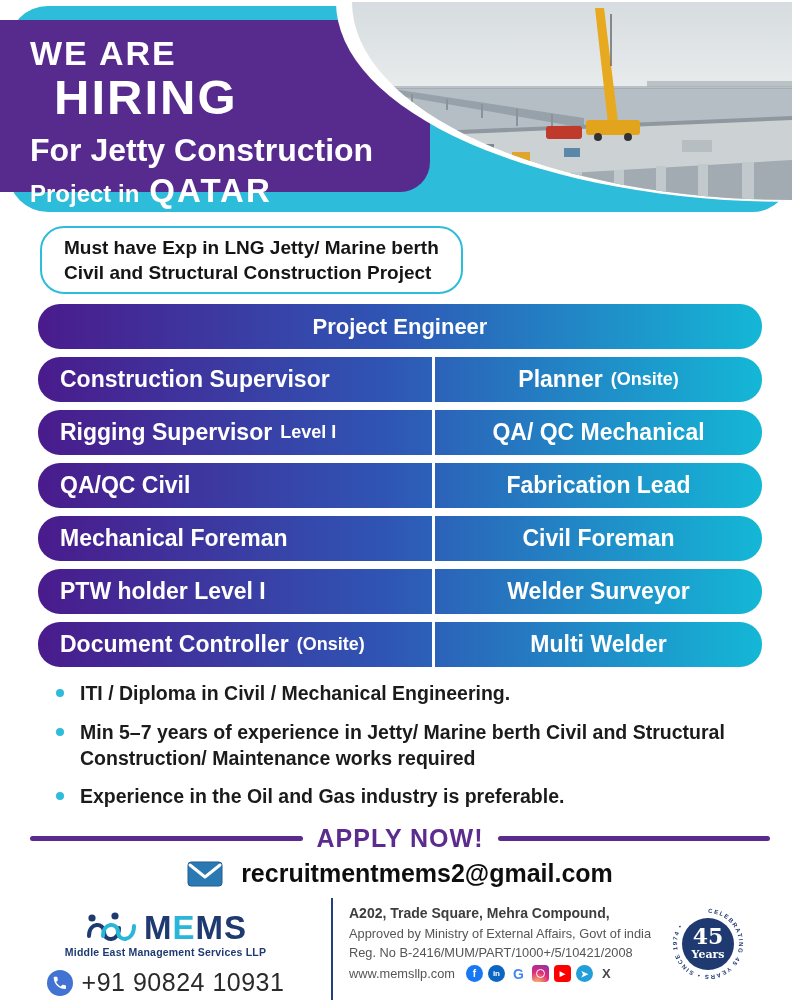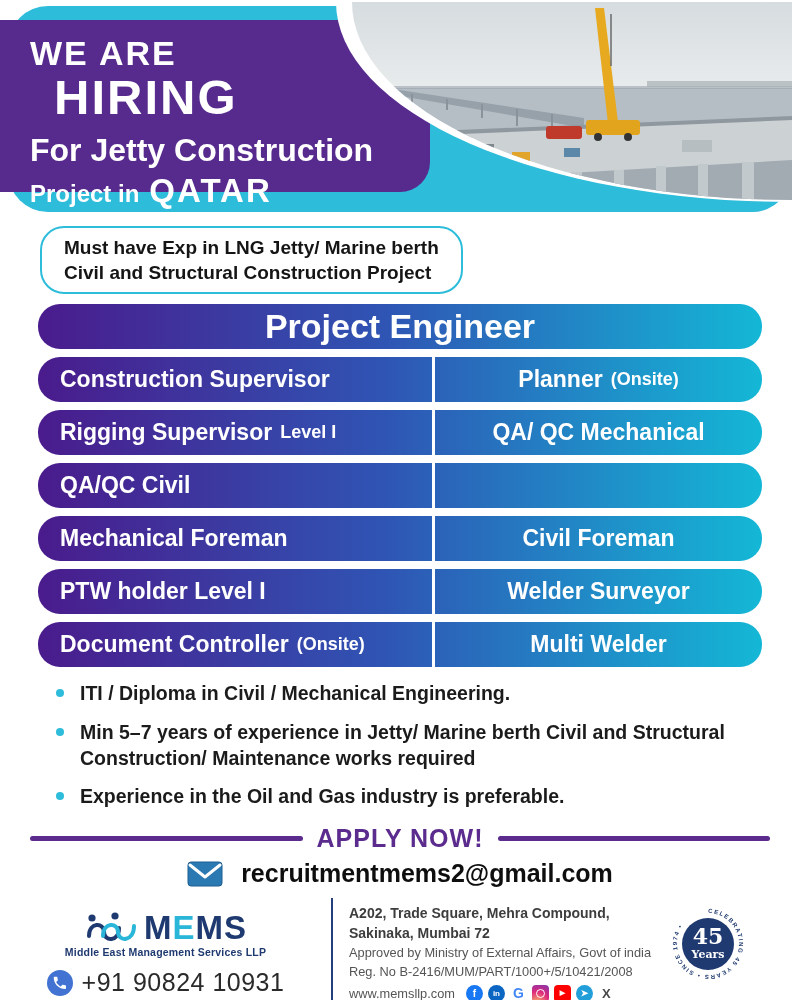--- a/index.html
+++ b/index.html
@@ -25,21 +25,21 @@
   
   .note { margin:12px 0 0 40px; display:inline-block; border:2px solid #2dbcd9;
           border-radius:24px; padding:7px 22px; background:#fff; }
   .note div { font-size:19px; font-weight:700; color:#151515; line-height:1.32; }
 
   
   .roles { margin:10px 38px 0 38px; }
   .bar, .role-row { background:linear-gradient(90deg,#4a1b8c 0%, #2f55b4 48%, #14b7d6 100%);
           border-radius:22px; height:45px; }
   .bar { display:flex; align-items:center; justify-content:center; }
-  .bar span { color:#fff; font-size:34px; font-weight:800; }
+  .bar span { color:#fff; font-size:22px; font-weight:800; }
   .role-row { display:flex; margin-top:8px; }
   .cell { display:flex; align-items:center; color:#fff; font-weight:800; }
   .cell .main { font-size:23px; }
   .cell .note-sm { font-size:18px; margin-left:8px; font-weight:700; }
   .cell .note-sm:empty { display:none; }
   .cell.left { flex:0 0 397px; padding-left:22px; border-right:3px solid #fff; }
   .cell.right { flex:1; justify-content:center; }
 
   
   .quals { margin:14px 40px 0 56px; list-style:none; }
@@ -183,20 +183,24 @@
         <span class="main">QA/ QC Mechanical</span>
 
       </div>
     </div>
 
     <div class="role-row">
       <div class="cell left">
         <span class="main">QA/QC Civil</span>
 
       </div>
+      <div class="cell right">
+        <span class="main">Fabrication Lead</span>
+
+      </div>
     </div>
 
     <div class="role-row">
       <div class="cell left">
         <span class="main">Mechanical Foreman</span>
 
       </div>
       <div class="cell right">
         <span class="main">Civil Foreman</span>
 
@@ -277,21 +281,20 @@
         <svg width="26" height="26" viewBox="0 0 24 24">
           <circle cx="12" cy="12" r="12" fill="#4273d2"></circle>
           <path transform="translate(4.3,4.3) scale(0.63)" fill="#ffffff" d="M6.62 10.79c1.44 2.83 3.76 5.14 6.59 6.59l2.2-2.21c.27-.27.67-.36 1.02-.24 1.12.37 2.33.57 3.57.57.55 0 1 .45 1 1V20c0 .55-.45 1-1 1-9.39 0-17-7.61-17-17 0-.55.45-1 1-1h3.5c.55 0 1 .45 1 1 0 1.25.2 2.45.57 3.57.11.35.03.74-.25 1.02l-2.2 2.2z"></path>
         </svg>
         <span class="phone-num">+91 90824 10931</span>
       </div>
     </div>
 
     <div class="f-right">
       <div class="addr-bold">A202, Trade Square, Mehra Compound,</div>
-      <div class="addr-bold">Sakinaka, Mumbai 72</div>
       <div class="addr-reg">Approved by Ministry of External Affairs, Govt of india</div>
       <div class="addr-reg">Reg. No B-2416/MUM/PART/1000+/5/10421/2008</div>
       <div class="web-row">
         <span class="addr-reg">www.memsllp.com</span>
         <span class="sicon fb">f</span>
         <span class="sicon li">in</span>
         <span class="sicon gg">G</span>
         <span class="sicon ig"></span>
         <span class="sicon yt">▶</span>
         <span class="sicon tg">➤</span>

